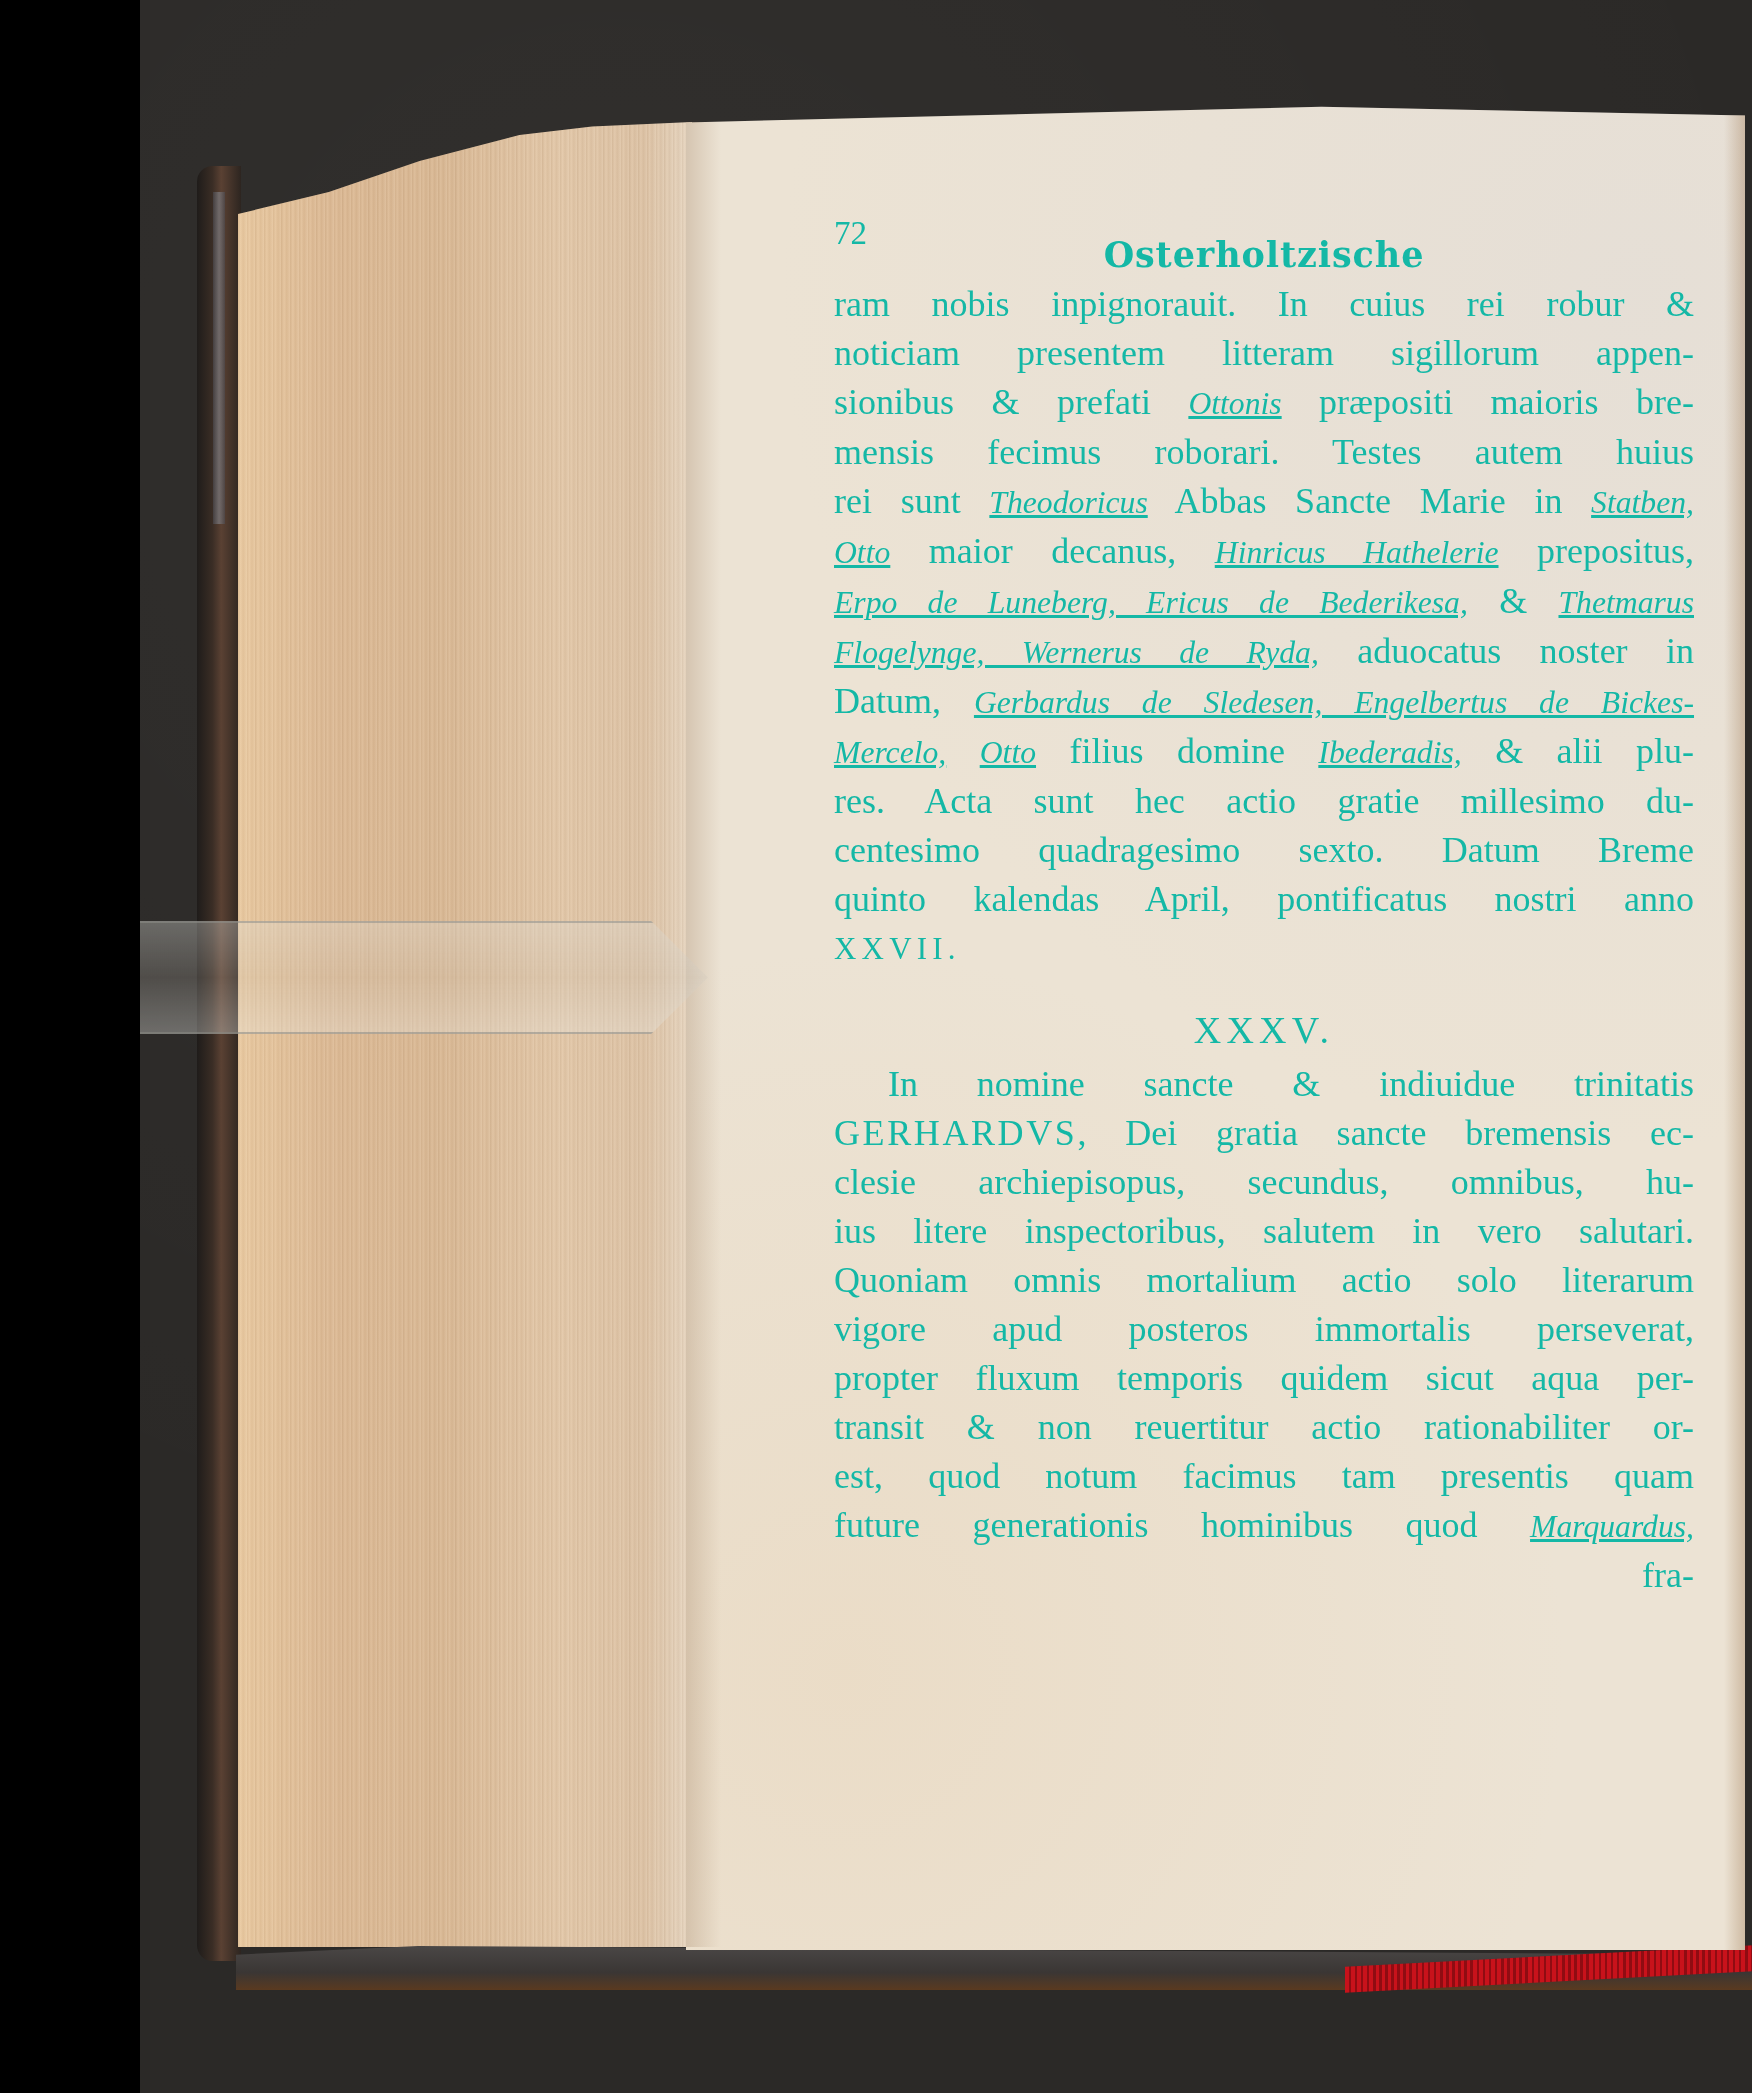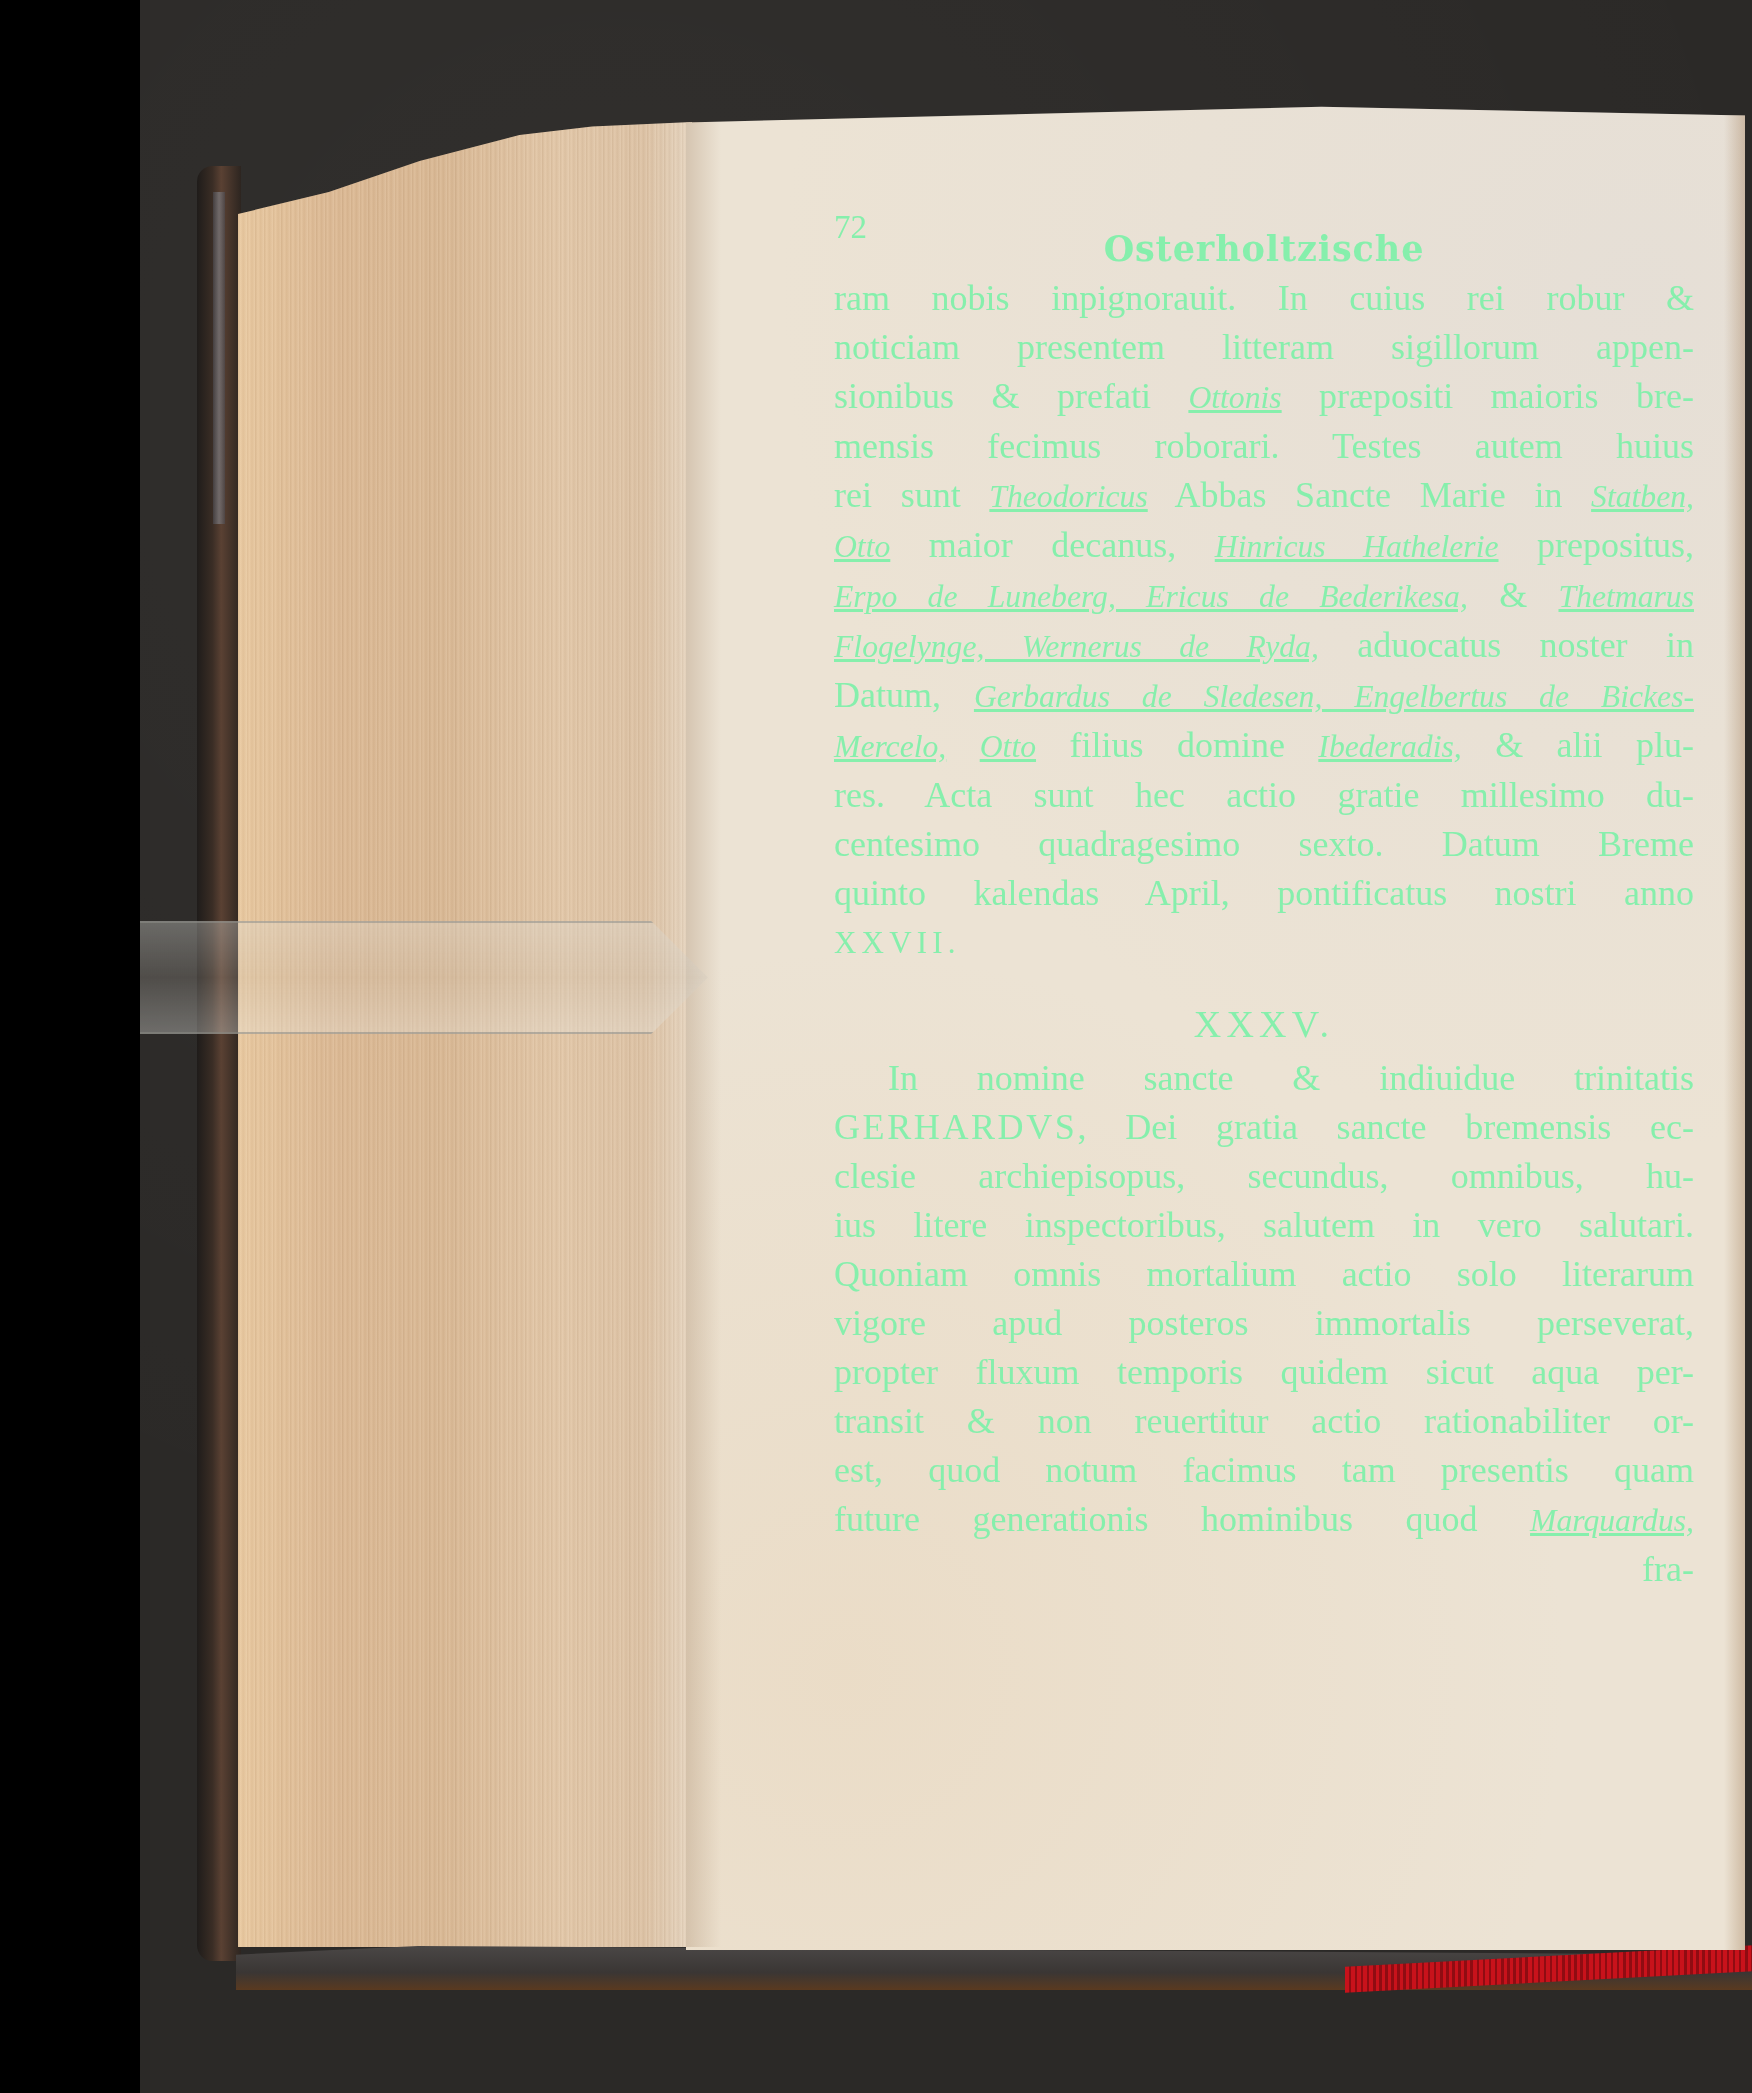--- a/index.html
+++ b/index.html
@@ -64,22 +64,22 @@
     
     .bookmark {
       position:absolute; left:140px; top:921px; width:568px; height:109px;
       background:linear-gradient(180deg,rgba(220,220,215,0.35),rgba(200,195,185,0.22) 50%,rgba(230,230,225,0.35));
       border-top:2.6px solid rgba(140,140,135,0.55);
       border-bottom:2.6px solid rgba(140,140,135,0.55);
       clip-path:polygon(0 0, 90% 0, 100% 50%, 90% 100%, 0 100%);
     }
     
     .text {
-      position:absolute; left:834px; top:203px; width:860px;
-      color:#86efac; font-size:36px; line-height:49px;
+      position:absolute; left:834px; top:209px; width:860px;
+      color:#14b8a6; font-size:36px; line-height:49px;
     }
     .header { position:relative; height:57px; margin-bottom:14px; }
     .page-num { position:absolute; left:0; top:0; font-size:33px; }
     .running-head {
       position:absolute; left:0; right:0; top:-3.5px; text-align:center;
       font-family:"DejaVu Serif", serif; font-weight:bold; font-size:35px; letter-spacing:0.9px;margin-top:24px;
     }
     .line { display:block; white-space:nowrap; text-align:justify; text-align-last:justify; }
     .line.last { text-align-last:left; }
     .line.right { text-align:right; text-align-last:right; }

